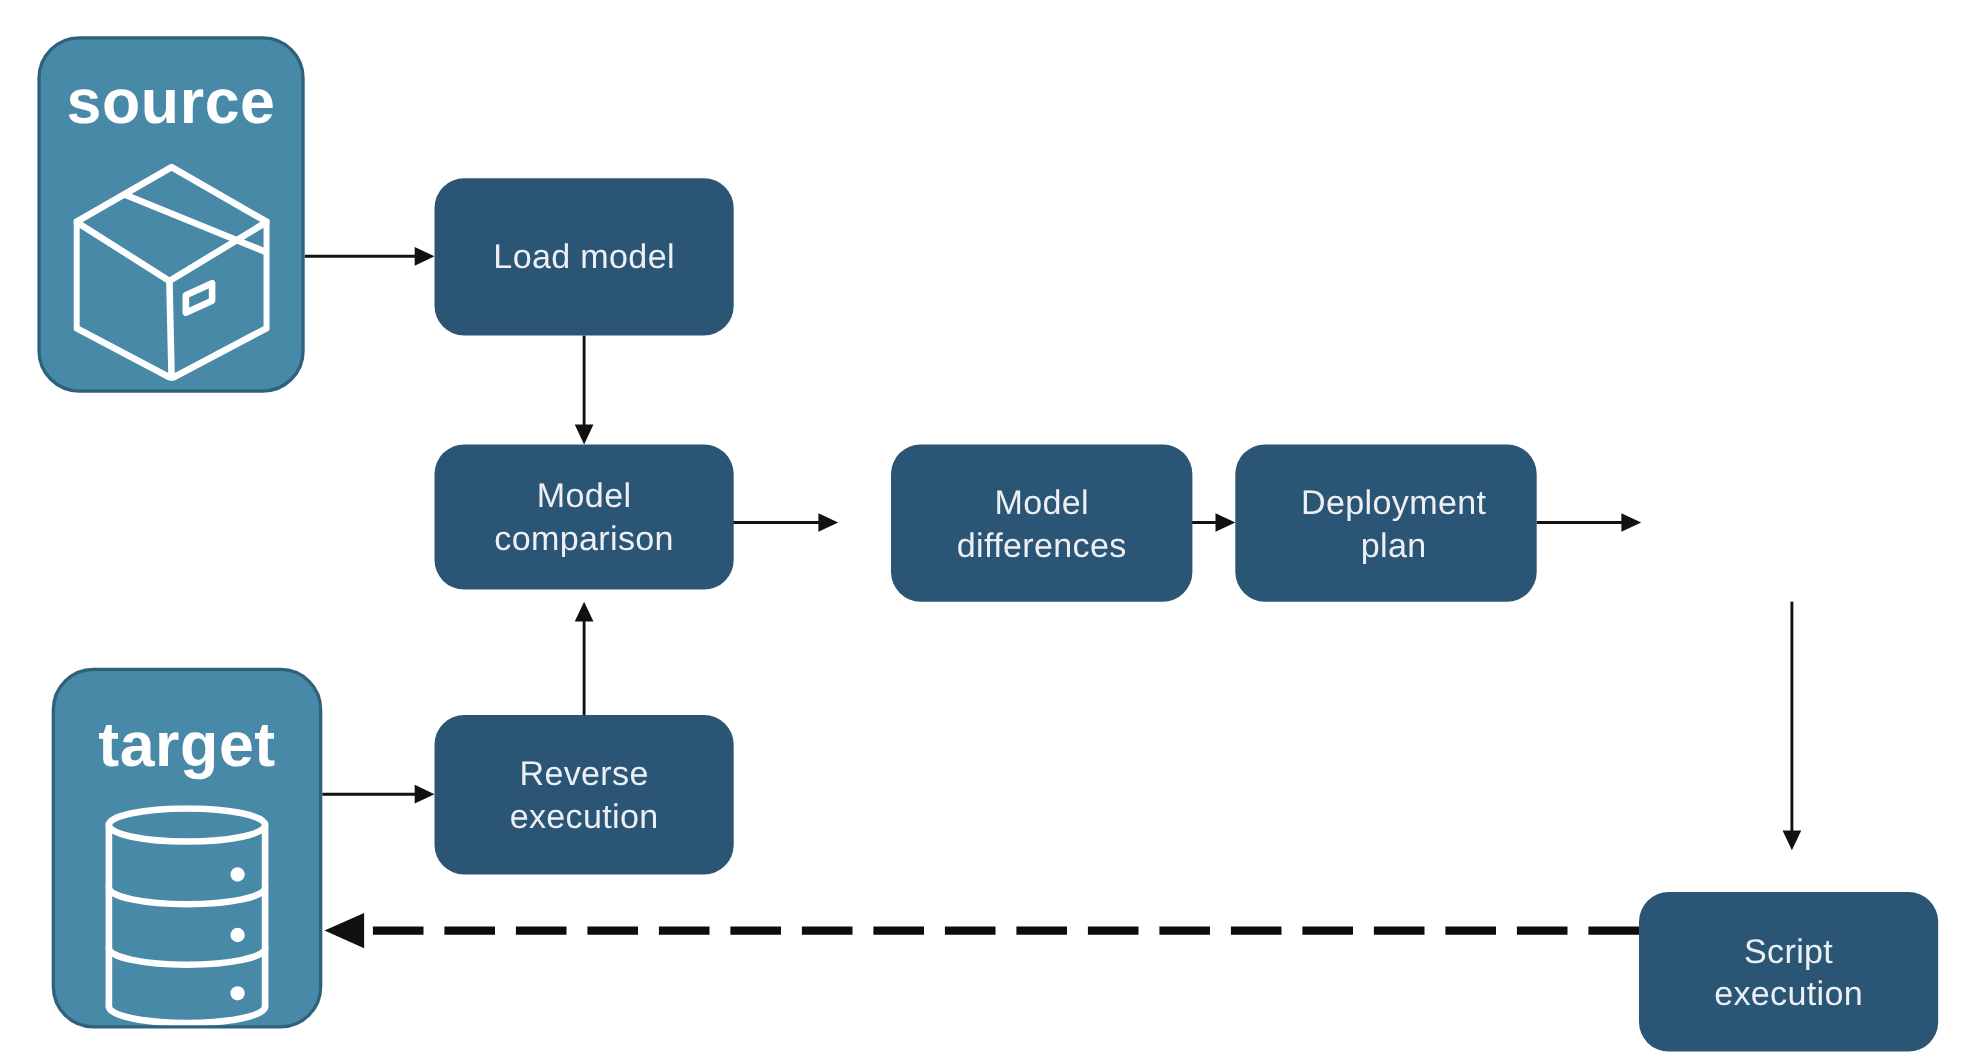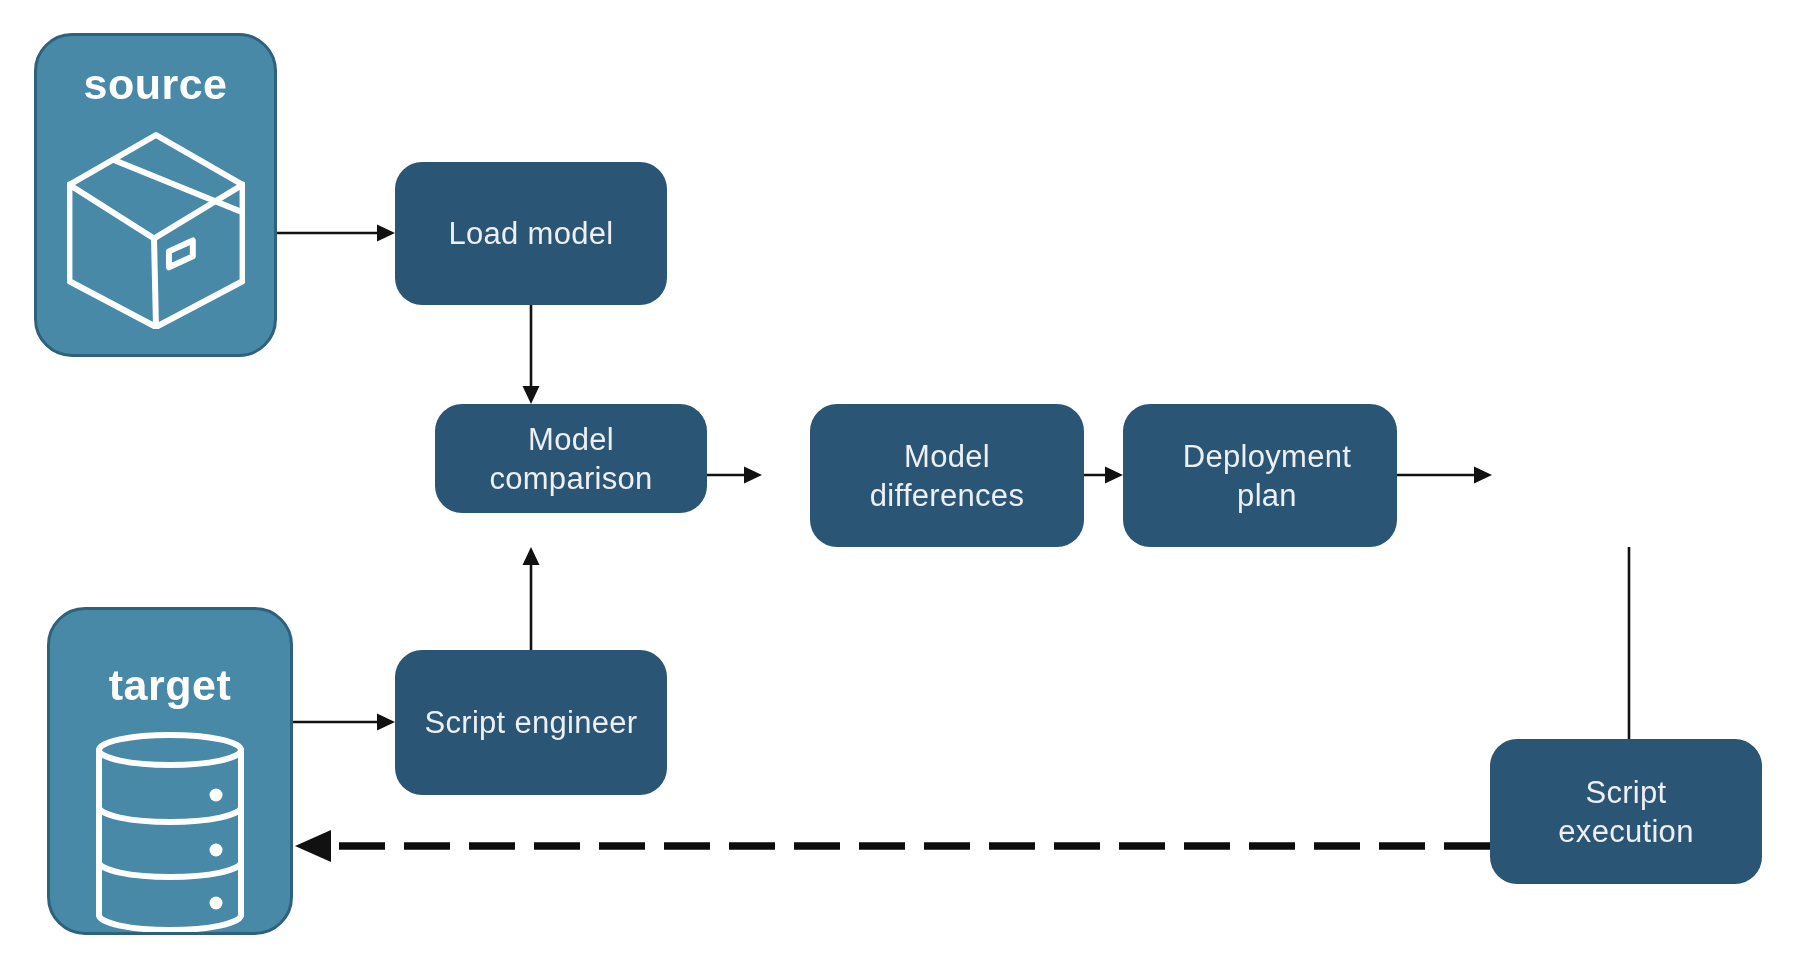--- a/index.html
+++ b/index.html
@@ -48,42 +48,42 @@
     font-weight: 400;
     letter-spacing: 0.3px;
     display: flex;
     align-items: center;
     justify-content: center;
     text-align: center;
     padding: 0 26px;
     box-sizing: border-box;
   }
   .node-load-model        { left: 395px;  top: 162px; width: 272px; height: 143px; }
-  .node-model-comparison  { left: 395px;  top: 404px; width: 272px; height: 109px; margin-left: 40px; }
+  .node-model-comparison  { left: 395px;  top: 404px; width: 272px; height: 132px; }
   .node-model-differences { left: 762px;  top: 404px; width: 274px; height: 143px; margin-left: 48px; }
   .node-deployment-plan   { left: 1123px; top: 404px; width: 274px; height: 143px; padding-left: 40px; }
   .node-script-generation { left: 1492px; top: 404px; width: 274px; height: 143px; }
   .node-reverse-engineer  { left: 395px;  top: 650px; width: 272px; height: 145px; }
-  .node-script-execution  { left: 1490px; top: 739px; width: 272px; height: 145px; }
+  .node-script-execution  { left: 1490px; top: 811px; width: 272px; height: 145px; }
   
   .entity {
     position: absolute;
     background: #4889A8;
     border: 3px solid #2E617C;
     border-radius: 38px;
     box-sizing: border-box;
     display: flex;
     flex-direction: column;
     align-items: center;
     color: #ffffff;
   }
   .entity-source { left: 34px; top: 33px;  width: 243px; height: 324px; }
   .entity-target { left: 47px; top: 607px; width: 246px; height: 328px; justify-content: flex-end; }
   .entity-label {
-    font-size: 43px;
+    font-size: 57px;
     font-weight: 700;
     letter-spacing: 0.5px;
     margin-top: 24px;
   }
   .entity-icon {
     margin-top: 22px;
   }
   .entity-icon svg {
     display: block;
   }
@@ -175,17 +175,17 @@
 
   <div class="node node-load-model">Load model</div>
 
   <div class="node node-model-comparison">Model comparison</div>
 
   <div class="node node-model-differences">Model differences</div>
 
   <div class="node node-deployment-plan">Deployment plan</div>
 
 
-  <div class="node node-reverse-engineer">Script engineer</div>
+  <div class="node node-reverse-engineer">Reverse execution</div>
 
   <div class="node node-script-execution">Script execution</div>
 
 </div>
 
 </body></html>

